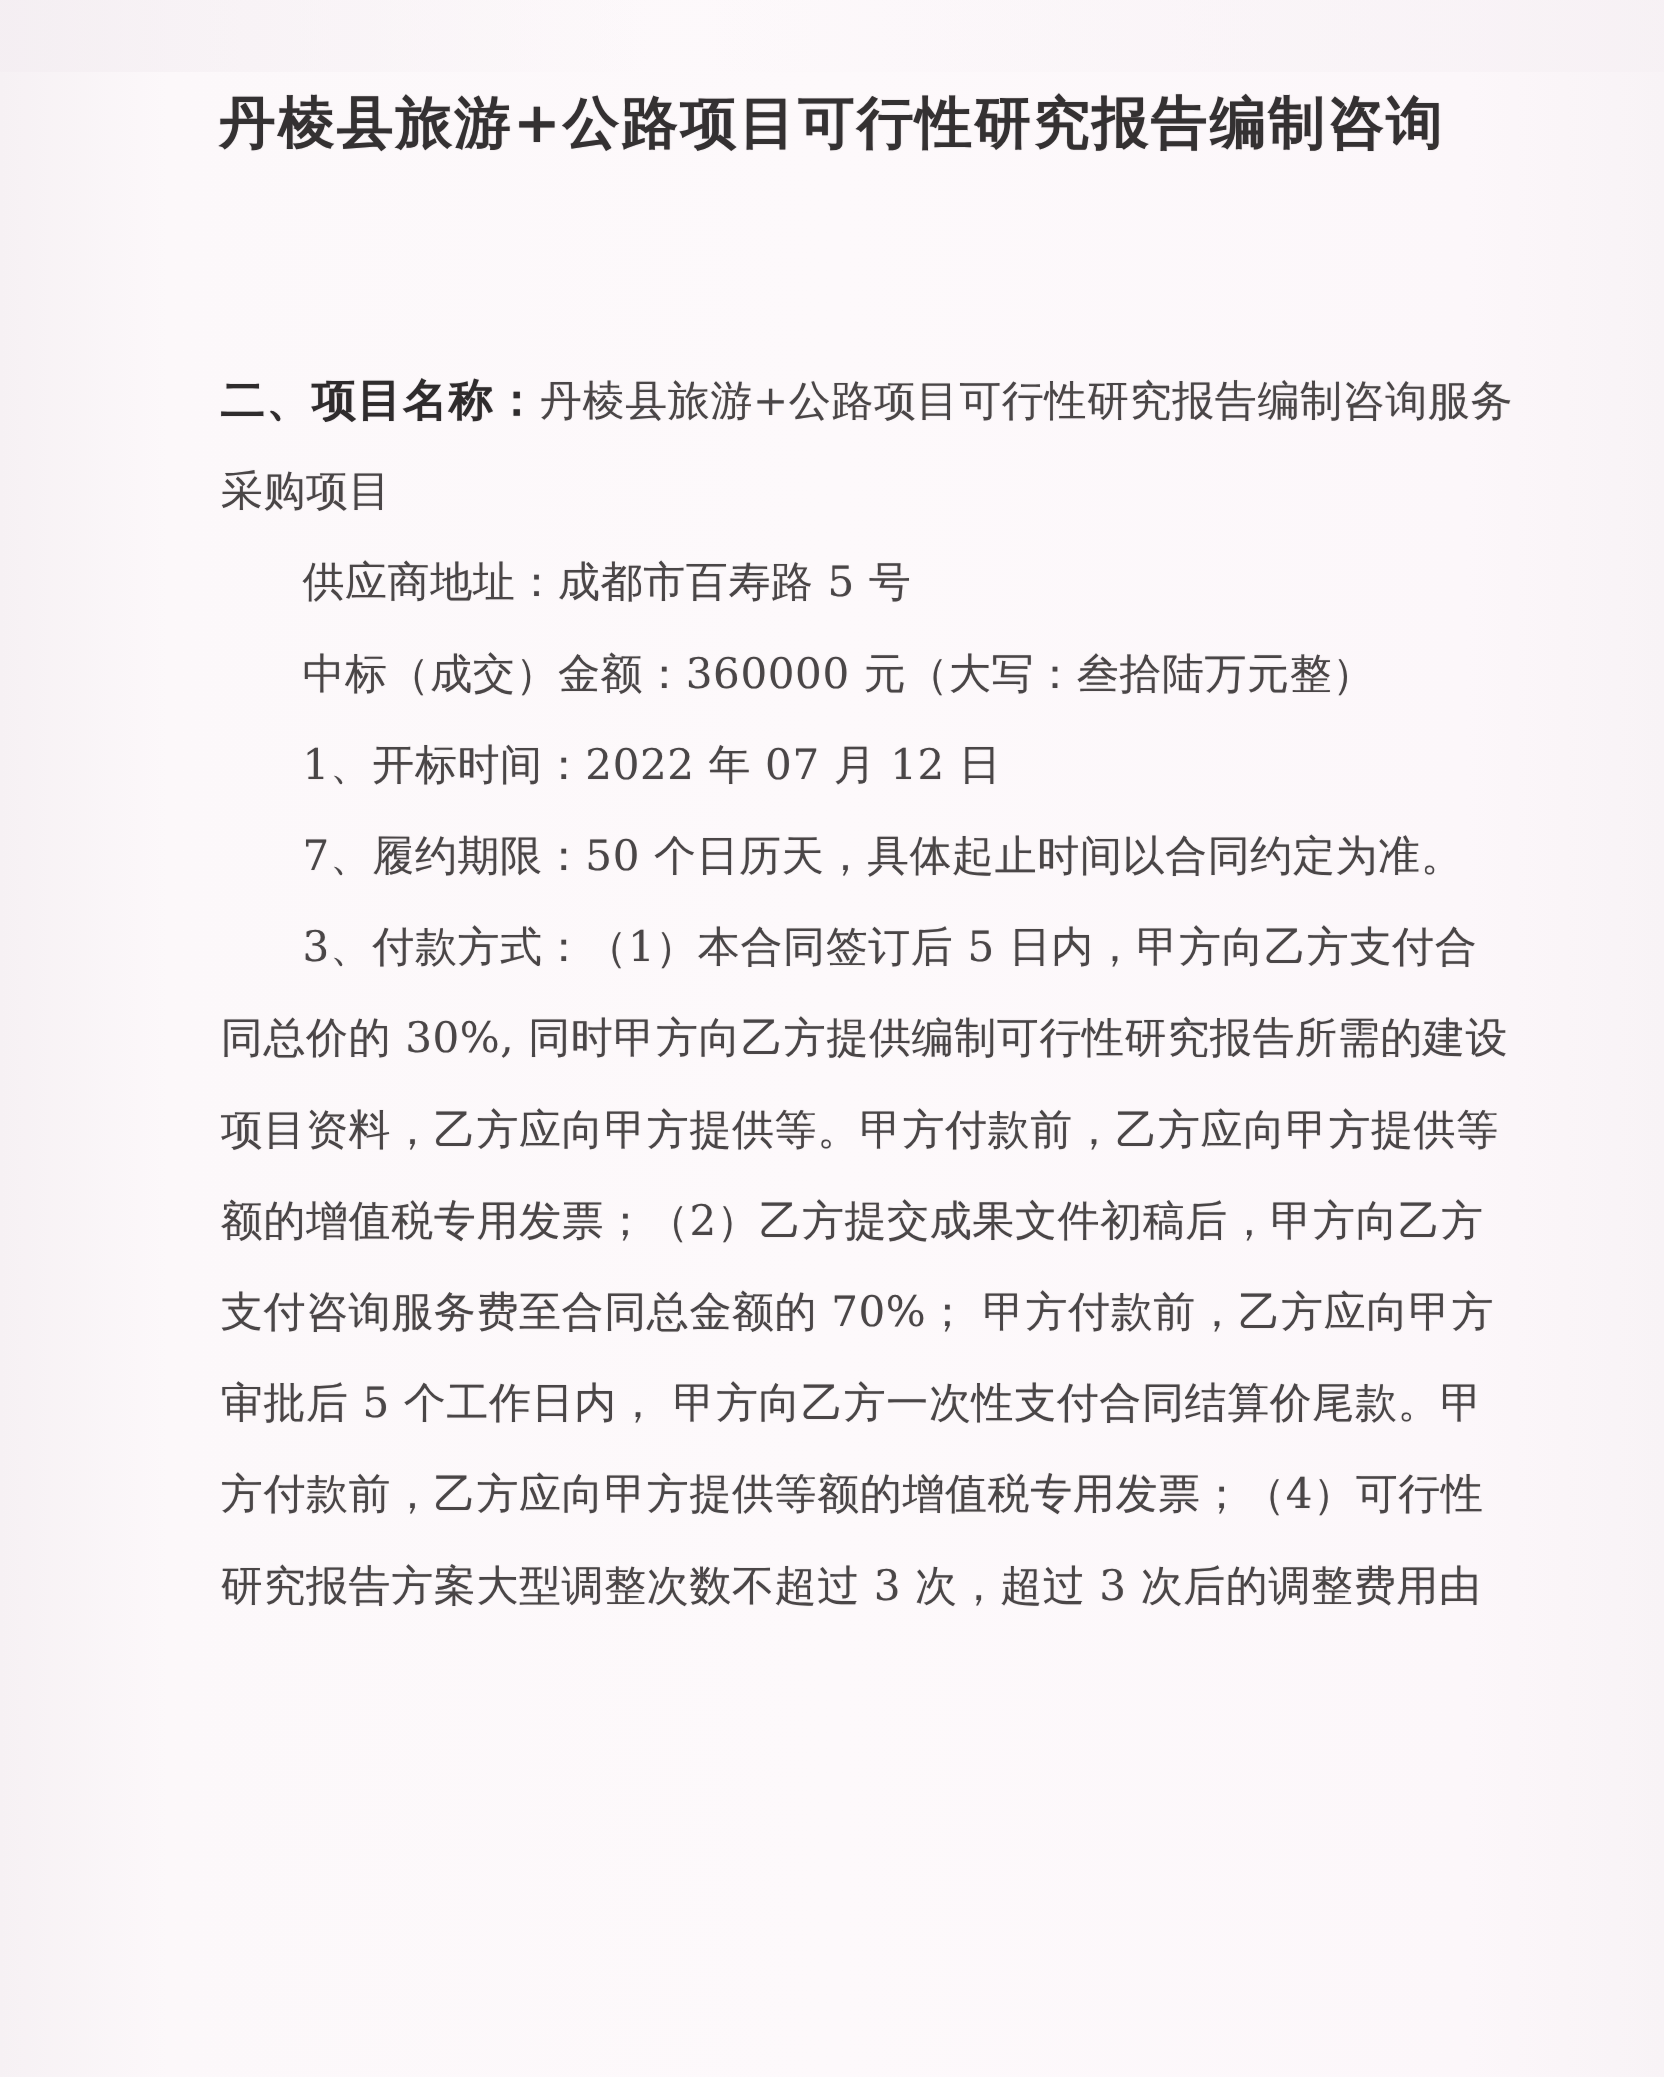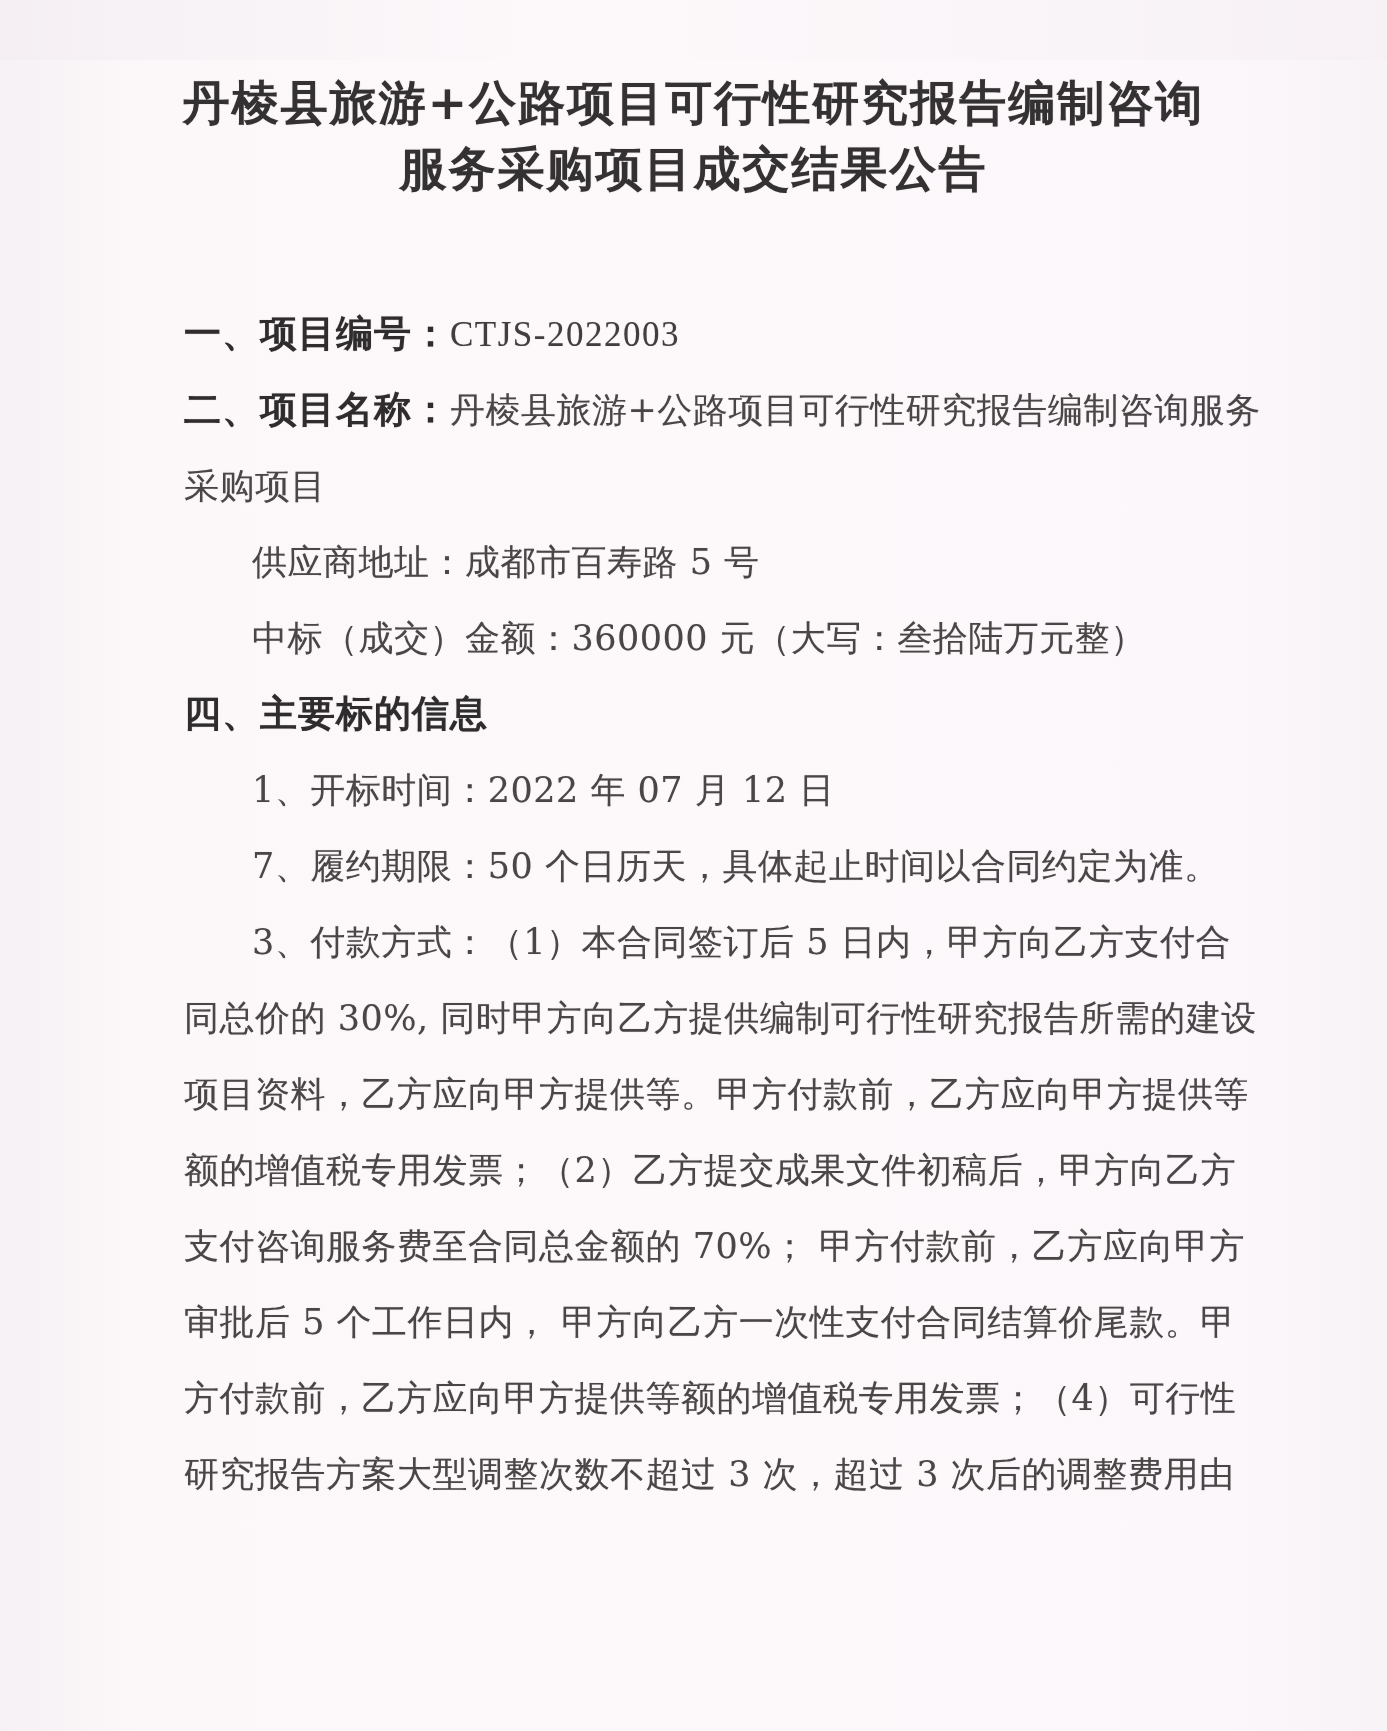--- a/index.html
+++ b/index.html
@@ -73,29 +73,26 @@
     color: #423e3f;
     text-shadow: 0 0 1px rgba(100,94,97,.35);
   }
 </style>
 </head>
 <body>
 
 <div class="page">
   <div class="doc-title">
     <div>丹棱县旅游+公路项目可行性研究报告编制咨询</div>
-    <div>服务采购项目成交结果公告</div>
   </div>
   <div class="doc-body">
-      <div class="line"><span class="seg-heading">一、项目编号：</span><span class="seg-latin">CTJS-2022003</span></div>
       <div class="line"><span class="seg-heading">二、项目名称：</span><span class="seg-body">丹棱县旅游+公路项目可行性研究报告编制咨询服务</span></div>
       <div class="line"><span class="seg-body">采购项目</span></div>
       <div class="line indent"><span class="seg-body">供应商地址：成都市百寿路 5 号</span></div>
       <div class="line indent"><span class="seg-body">中标（成交）金额：360000 元（大写：叁拾陆万元整）</span></div>
-      <div class="line"><span class="seg-heading">四、主要标的信息</span></div>
       <div class="line indent"><span class="seg-body">1、开标时间：2022 年 07 月 12 日</span></div>
       <div class="line indent"><span class="seg-body">7、履约期限：50 个日历天，具体起止时间以合同约定为准。</span></div>
       <div class="line indent"><span class="seg-body">3、付款方式：（1）本合同签订后 5 日内，甲方向乙方支付合</span></div>
       <div class="line"><span class="seg-body">同总价的 30%, 同时甲方向乙方提供编制可行性研究报告所需的建设</span></div>
       <div class="line"><span class="seg-body">项目资料，乙方应向甲方提供等。甲方付款前，乙方应向甲方提供等</span></div>
       <div class="line"><span class="seg-body">额的增值税专用发票；（2）乙方提交成果文件初稿后，甲方向乙方</span></div>
       <div class="line"><span class="seg-body">支付咨询服务费至合同总金额的 70%；  甲方付款前，乙方应向甲方</span></div>
       <div class="line"><span class="seg-body">审批后 5 个工作日内， 甲方向乙方一次性支付合同结算价尾款。甲</span></div>
       <div class="line"><span class="seg-body">方付款前，乙方应向甲方提供等额的增值税专用发票；（4）可行性</span></div>
       <div class="line"><span class="seg-body">研究报告方案大型调整次数不超过 3 次，超过 3 次后的调整费用由</span></div>

